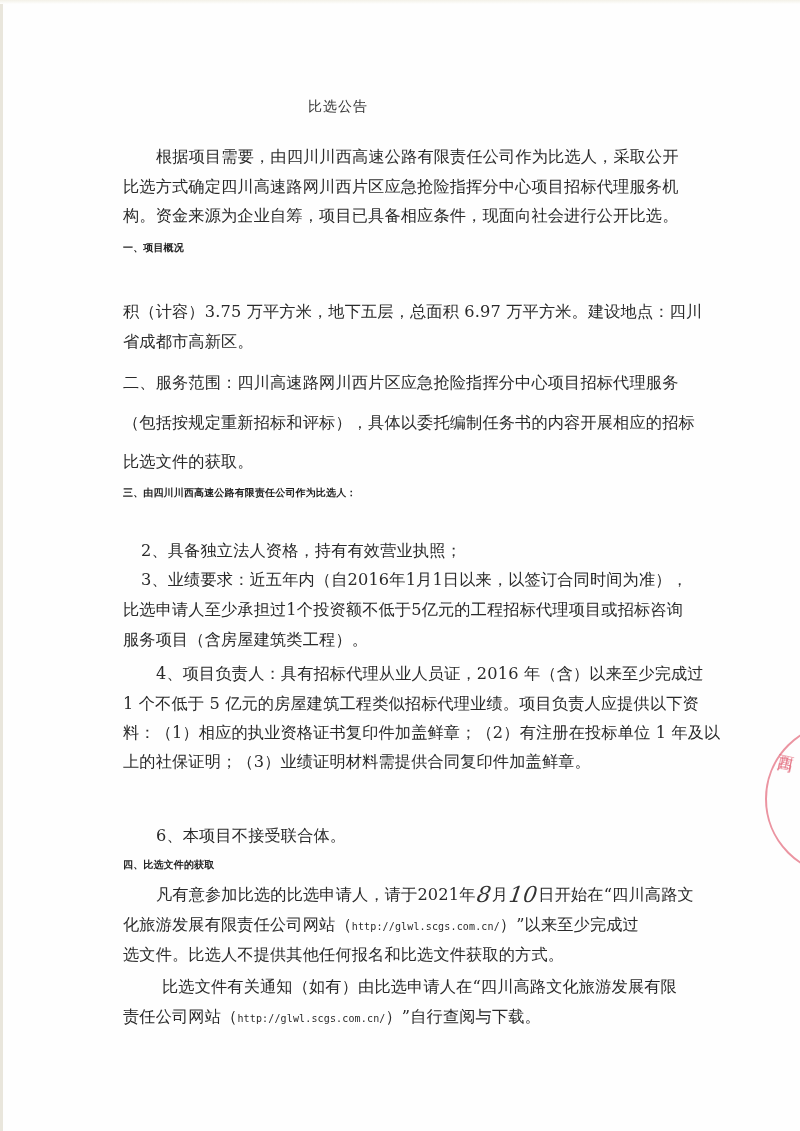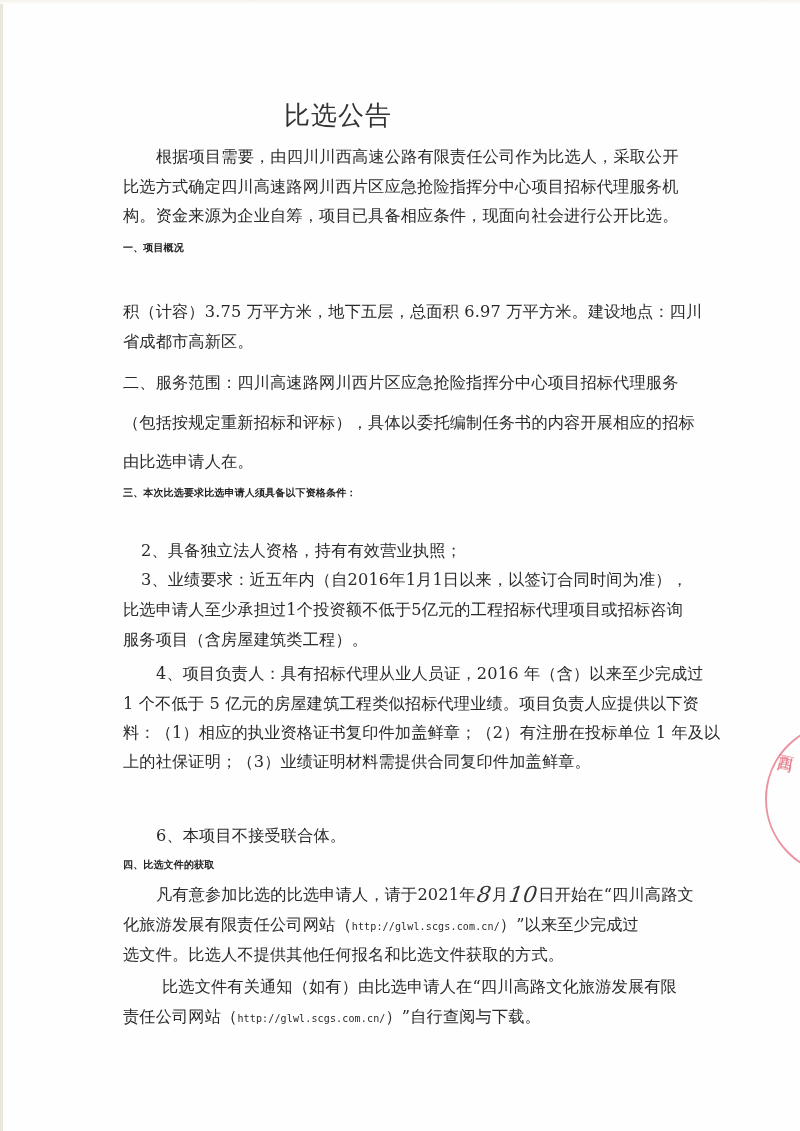--- a/index.html
+++ b/index.html
@@ -32,21 +32,21 @@
       left: 0; top: 0;
       width: 800px; height: 4px;
       background: linear-gradient(#f3f1e8, #fefefe);
     }
     .title {
       position: absolute;
       left: 0; width: 676px;
       top: 98px;
       text-align: center;
       font-family: "DejaVu Sans", "Liberation Sans", sans-serif;
-      font-size: 26px;
+      font-size: 14px;
       letter-spacing: 1px;
       color: #333;
     }
     .line {
       position: absolute;
       left: 123px;
       width: 556px;
       font-size: 16.2px;
       line-height: 20px;
       white-space: nowrap;
@@ -108,23 +108,23 @@
   <div class="line indent" style="top:147px">根据项目需要，由四川川西高速公路有限责任公司作为比选人，采取公开</div>
   <div class="line" style="top:177px">比选方式确定四川高速路网川西片区应急抢险指挥分中心项目招标代理服务机</div>
   <div class="line" style="top:206px">构。资金来源为企业自筹，项目已具备相应条件，现面向社会进行公开比选。</div>
 
   <div class="line heading" style="top:238px">一、项目概况</div>
   <div class="line" style="top:302px">积（计容）3.75 万平方米，地下五层，总面积 6.97 万平方米。建设地点：四川</div>
   <div class="line" style="top:332px">省成都市高新区。</div>
 
   <div class="line" style="top:373px">二、服务范围：四川高速路网川西片区应急抢险指挥分中心项目招标代理服务</div>
   <div class="line" style="top:413px">（包括按规定重新招标和评标），具体以委托编制任务书的内容开展相应的招标</div>
-  <div class="line" style="top:452px">由比选申请人在。</div>
+  <div class="line" style="top:452px">比选文件的获取。</div>
 
-  <div class="line heading" style="top:483px">三、本次比选要求比选申请人须具备以下资格条件：</div>
+  <div class="line heading" style="top:483px">三、由四川川西高速公路有限责任公司作为比选人：</div>
   <div class="line indent-sub" style="top:541px">2、具备独立法人资格，持有有效营业执照；</div>
   <div class="line indent-sub" style="top:570px">3、业绩要求：近五年内（自2016年1月1日以来，以签订合同时间为准），</div>
   <div class="line" style="top:600px">比选申请人至少承担过1个投资额不低于5亿元的工程招标代理项目或招标咨询</div>
   <div class="line" style="top:630px">服务项目（含房屋建筑类工程）。</div>
 
   <div class="line indent" style="top:664px">4、项目负责人：具有招标代理从业人员证，2016 年（含）以来至少完成过</div>
   <div class="line" style="top:694px">1 个不低于 5 亿元的房屋建筑工程类似招标代理业绩。项目负责人应提供以下资</div>
   <div class="line" style="top:723px">料：（1）相应的执业资格证书复印件加盖鲜章；（2）有注册在投标单位 1 年及以</div>
   <div class="line" style="top:752px">上的社保证明；（3）业绩证明材料需提供合同复印件加盖鲜章。</div>
 

